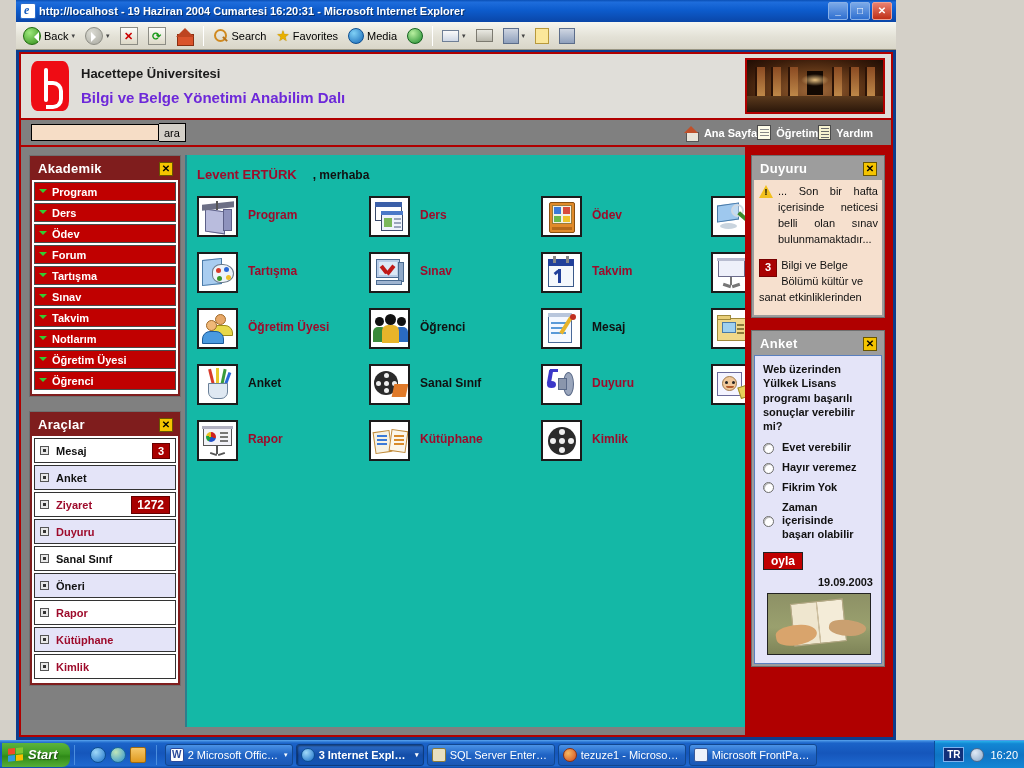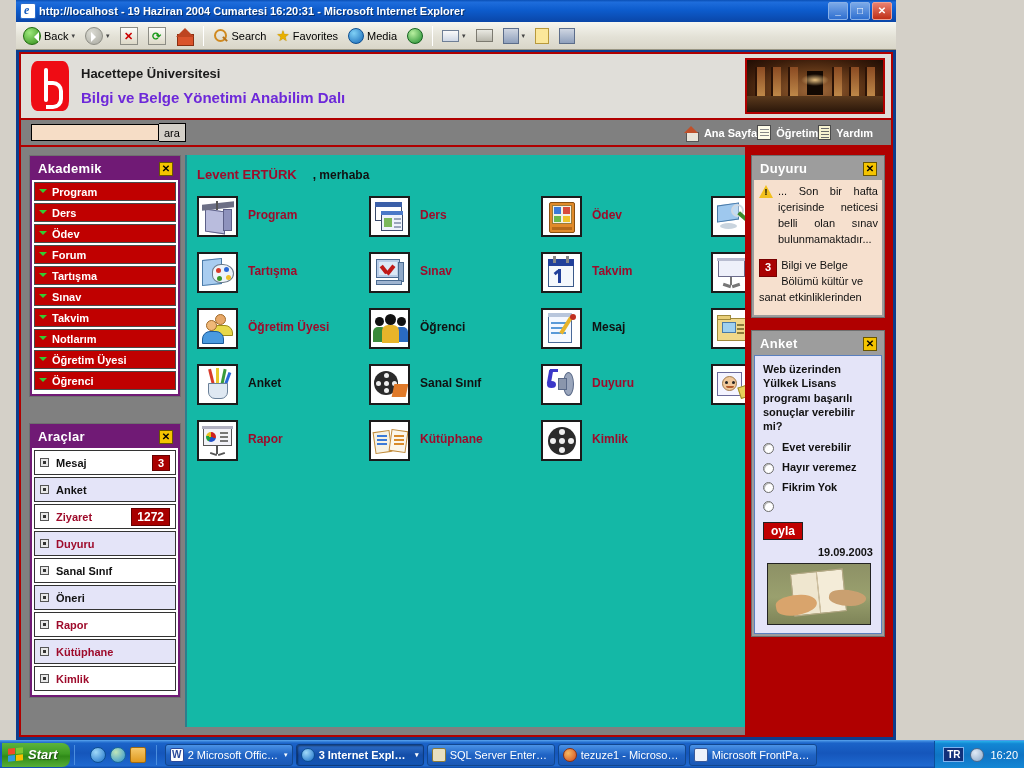--- a/index.html
+++ b/index.html
@@ -105,21 +105,21 @@
   .ico-help{width:13px;height:15px;background:#f6f2cf;border:1px solid #4a4a4a;display:inline-block;position:relative;}
   .ico-help:after{content:"";position:absolute;left:2px;top:2px;width:8px;height:1px;background:#6a6a6a;box-shadow:0 3px 0 #6a6a6a,0 6px 0 #6a6a6a,0 9px 0 #6a6a6a;}
 
   
   .cols{flex:1 1 auto;display:flex;min-height:0;background:#808080;}
   .col-left{flex:0 0 160px;padding:8px 0 0 8px;}
   .col-main{flex:1 1 auto;background:#14b8a6;border-left:2px solid #2d7d8c;border-bottom:none;margin:8px 0 8px 4px;position:relative;overflow:hidden;}
   .col-right{flex:0 0 146px;padding:8px 6px 0 6px;background:#b00000;}
 
   
-  .panel{background:#701a75;border:1px solid #6f6f6f;margin-bottom:26px;padding:2px;}
+  .panel{background:#7f1d1d;border:1px solid #6f6f6f;margin-bottom:14px;padding:2px;}
   .panel-hd{display:flex;align-items:center;justify-content:space-between;padding:3px 5px 4px 6px;}
   .panel-ti{font-size:13px;font-weight:bold;color:#fff;letter-spacing:.3px;}
   .xbtn{width:14px;height:14px;background:#f5c400;border:1px solid #6a5600;display:flex;align-items:center;justify-content:center;
         font-size:10px;font-weight:bold;color:#000;line-height:1;}
   .panel-bd{background:#fff;padding:2px;}
 
   .akd-item{display:flex;align-items:center;gap:5px;background:#c00000;border:1px solid #4a4a4a;
             margin-bottom:2px;padding:2px 4px;height:19px;font-size:11px;font-weight:bold;color:#fff;}
   .akd-item .tri{width:0;height:0;border:4px solid transparent;border-top-color:#33cc33;margin-top:3px;}
 
@@ -671,20 +671,21 @@
               <div class="opt">
                 <span class="radio"></span>
                 <span class="ot" style="max-width:78px">Hayır veremez</span>
               </div>
               <div class="opt">
                 <span class="radio"></span>
                 <span class="ot">Fikrim Yok</span>
               </div>
               <div class="opt">
                 <span class="radio"></span>
+                <span class="ot" style="max-width:82px">Zaman içerisinde başarı olabilir</span>
               </div>
               <div>
                 <span class="oyla">oyla</span>
               </div>
               <div class="adate">19.09.2003</div>
               <div class="aimg">
                 <i class="book"></i>
                   <i class="hand1"></i>
                   <i class="hand2"></i>
               </div>

